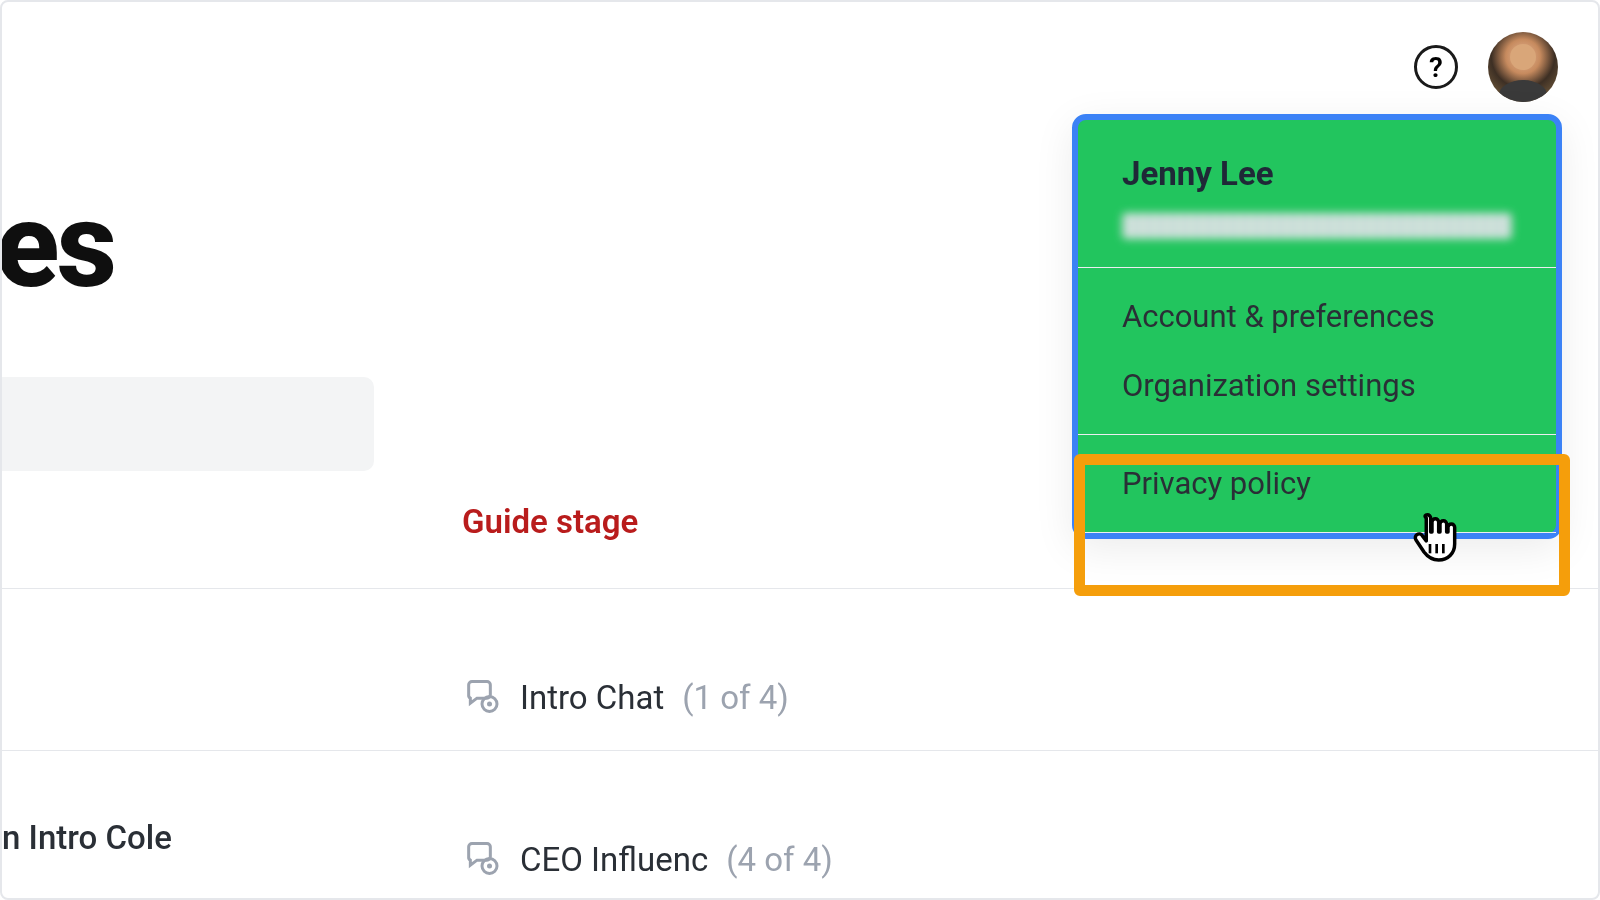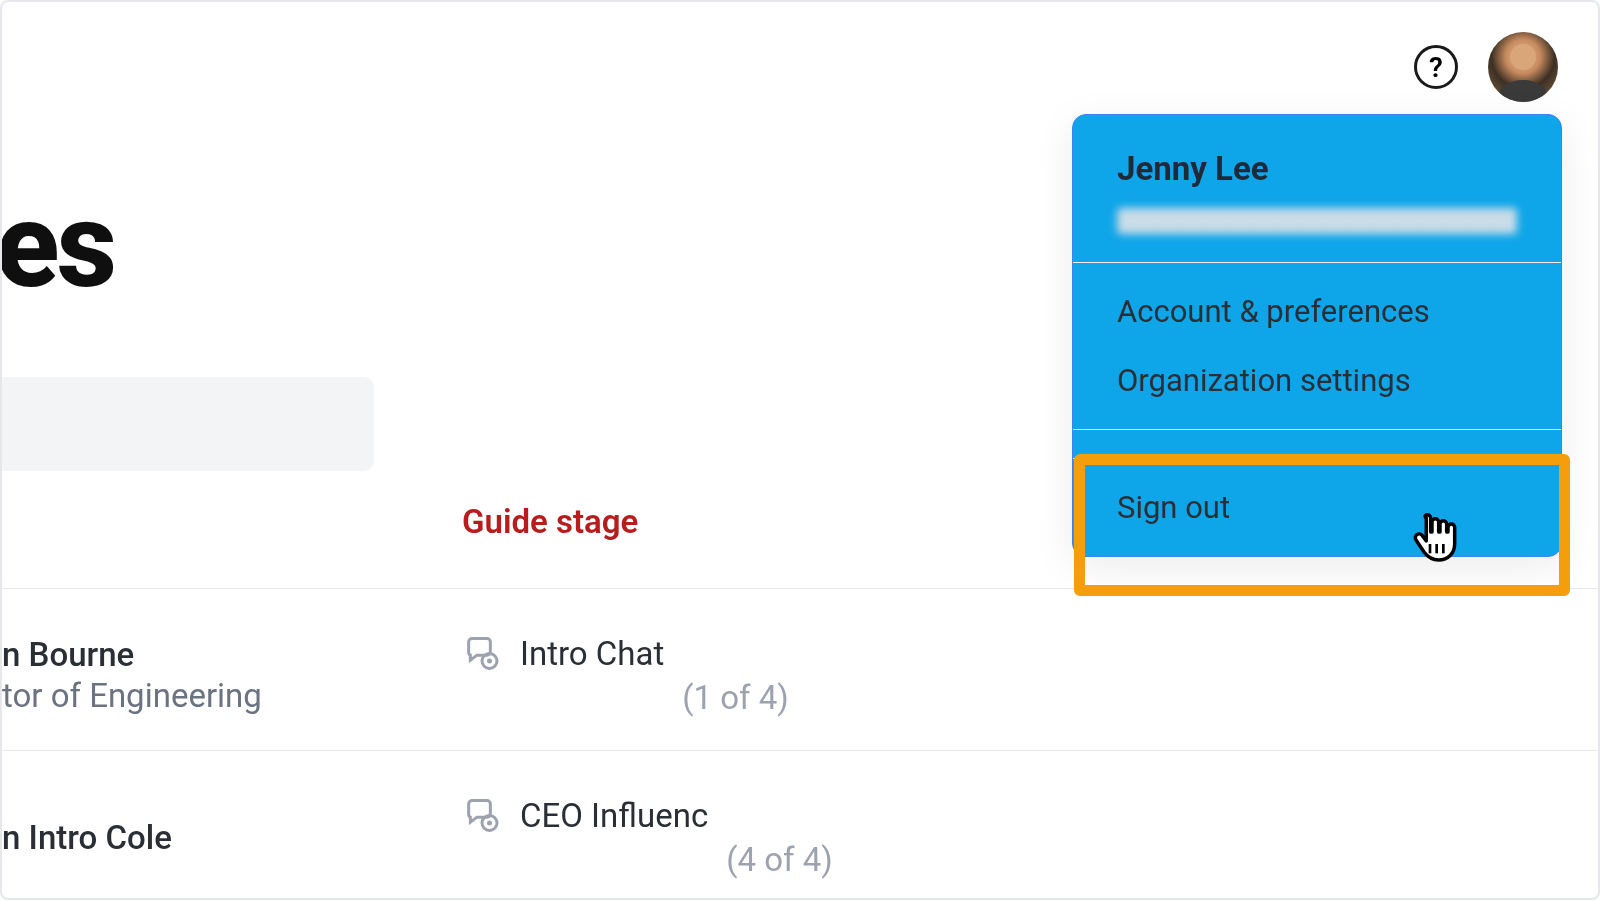--- a/index.html
+++ b/index.html
@@ -119,21 +119,21 @@
       white-space: nowrap;
       margin-left: -40px;
       margin-top: 2px;
     }
     .stage-cell {
       position: absolute;
       left: 460px;
       top: 50%;
       transform: translateY(-50%);
       display: flex;
-      align-items: flex-start;
+      align-items: flex-end;
       gap: 18px;
     }
     .stage-icon svg {
       width: 40px;
       height: 40px;
       display: block;
     }
     .stage-name {
       font-size: 33px;
       color: #2a2f36;
@@ -141,22 +141,22 @@
     .stage-progress {
       font-size: 33px;
       color: #9ca3af;
       margin-top: 44px;
     }
     .dropdown {
       position: absolute;
       top: 112px;
       right: 36px;
       width: 490px;
-      background: #0ea5e9;
-      border: 1px solid #3b82f6;
+      background: #22c55e;
+      border: 6px solid #3b82f6;
       border-radius: 14px;
       box-shadow: 0 10px 40px rgba(0,0,0,0.08);
     }
     .dropdown-header {
       padding: 34px 44px 28px 44px;
       border-bottom: 1px solid #eceef0;
     }
     .dropdown-header .user-name {
       font-size: 33px;
       font-weight: 700;
@@ -215,24 +215,20 @@
 <div class="page-title">des</div>
 
 <div class="search-bar"></div>
 
 <div class="col-header">Guide stage</div>
 
 <div class="divider" style="top:586px;"></div>
 <div class="divider" style="top:748px;"></div>
 
 <div class="row" style="top:598px;height:150px;">
-  <div class="row-left">
-    <div class="name">n Bourne</div>
-    <div class="role">tor of Engineering</div>
-  </div>
   <div class="stage-cell">
     <span class="stage-icon">
       <svg viewBox="0 0 24 24" fill="none" stroke="#9ca3af" stroke-width="1.8">
         <path d="M4 5a2 2 0 0 1 2-2h9a2 2 0 0 1 2 2v6a2 2 0 0 1-2 2H9l-4 3v-3a2 2 0 0 1-1-2V5z"></path>
         <circle cx="16.5" cy="16.5" r="4.5"></circle>
         <circle cx="16.5" cy="16.5" r="1.5" fill="#9ca3af" stroke="none"></circle>
       </svg>
     </span>
     <span class="stage-name">Intro Chat</span>
     <span class="stage-progress">(1 of 4)</span>
@@ -260,25 +256,23 @@
   <div class="dropdown-header">
     <div class="user-name">Jenny Lee</div>
     <div class="user-email"></div>
   </div>
   <div class="dropdown-section">
     <div class="dropdown-item">Account &amp; preferences</div>
     <div class="dropdown-item">Organization settings</div>
   </div>
   <div class="dropdown-sep"></div>
   <div class="dropdown-section">
+    <div class="dropdown-item">Privacy policy</div>
   </div>
   <div class="dropdown-sep"></div>
-  <div class="dropdown-section">
-    <div class="dropdown-item">Sign out</div>
-  </div>
 </div>
 
 <div class="highlight-box" style="top:452px; left:1072px; width:496px; height:142px;"></div>
 
 <div class="cursor-hand" style="top:502px; left:1400px;">
   <svg viewBox="0 0 48 48">
     <path d="M19 8c1.4 0 2.5 1.1 2.5 2.5V21h1v-7.5c0-1.4 1.1-2.5 2.5-2.5s2.5 1.1 2.5 2.5V21h1v-6c0-1.4 1.1-2.5 2.5-2.5s2.5 1.1 2.5 2.5V21h1v-3.5c0-1.4 1.1-2.5 2.5-2.5s2.5 1.1 2.5 2.5V30c0 7-5 12-12 12-5 0-8-2-11-6l-6-9c-0.9-1.3-0.6-3.1 0.7-4s3.1-0.6 4 0.7l3 4V10.5C16.5 9.1 17.6 8 19 8z" fill="#ffffff" stroke="#000000" stroke-width="2.6" stroke-linejoin="round"></path>
     <line x1="21" y1="30" x2="21" y2="37" stroke="#000" stroke-width="2"></line>
     <line x1="26" y1="30" x2="26" y2="37" stroke="#000" stroke-width="2"></line>
     <line x1="31" y1="30" x2="31" y2="37" stroke="#000" stroke-width="2"></line>

